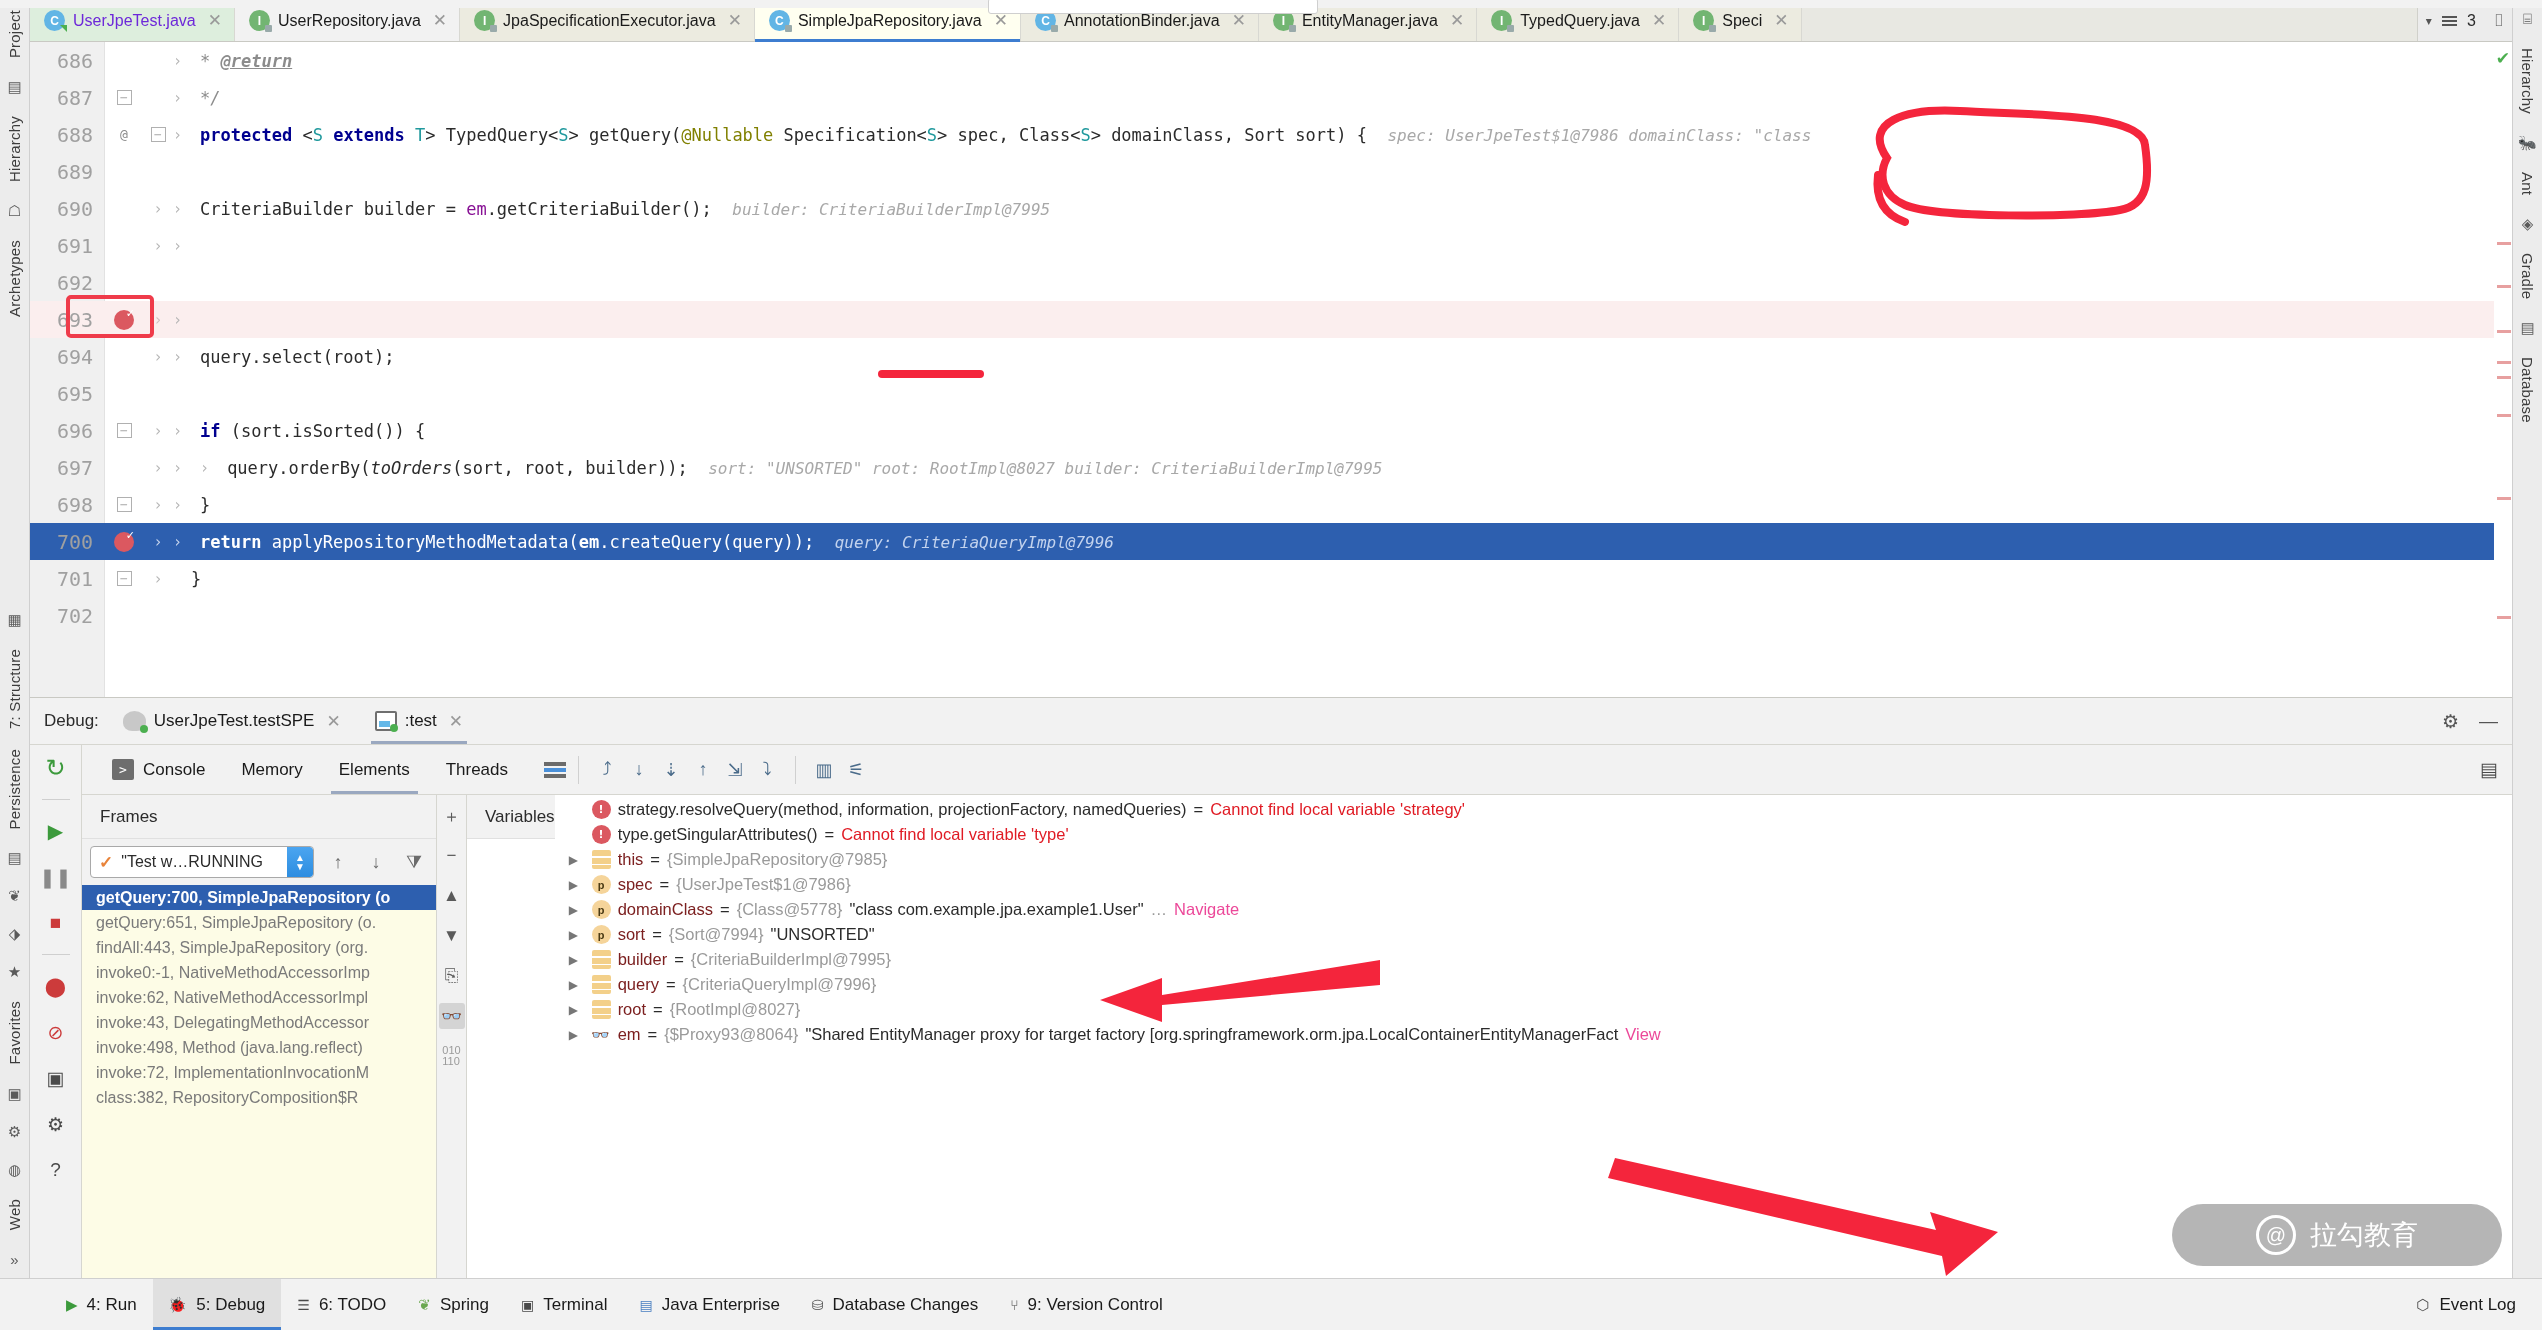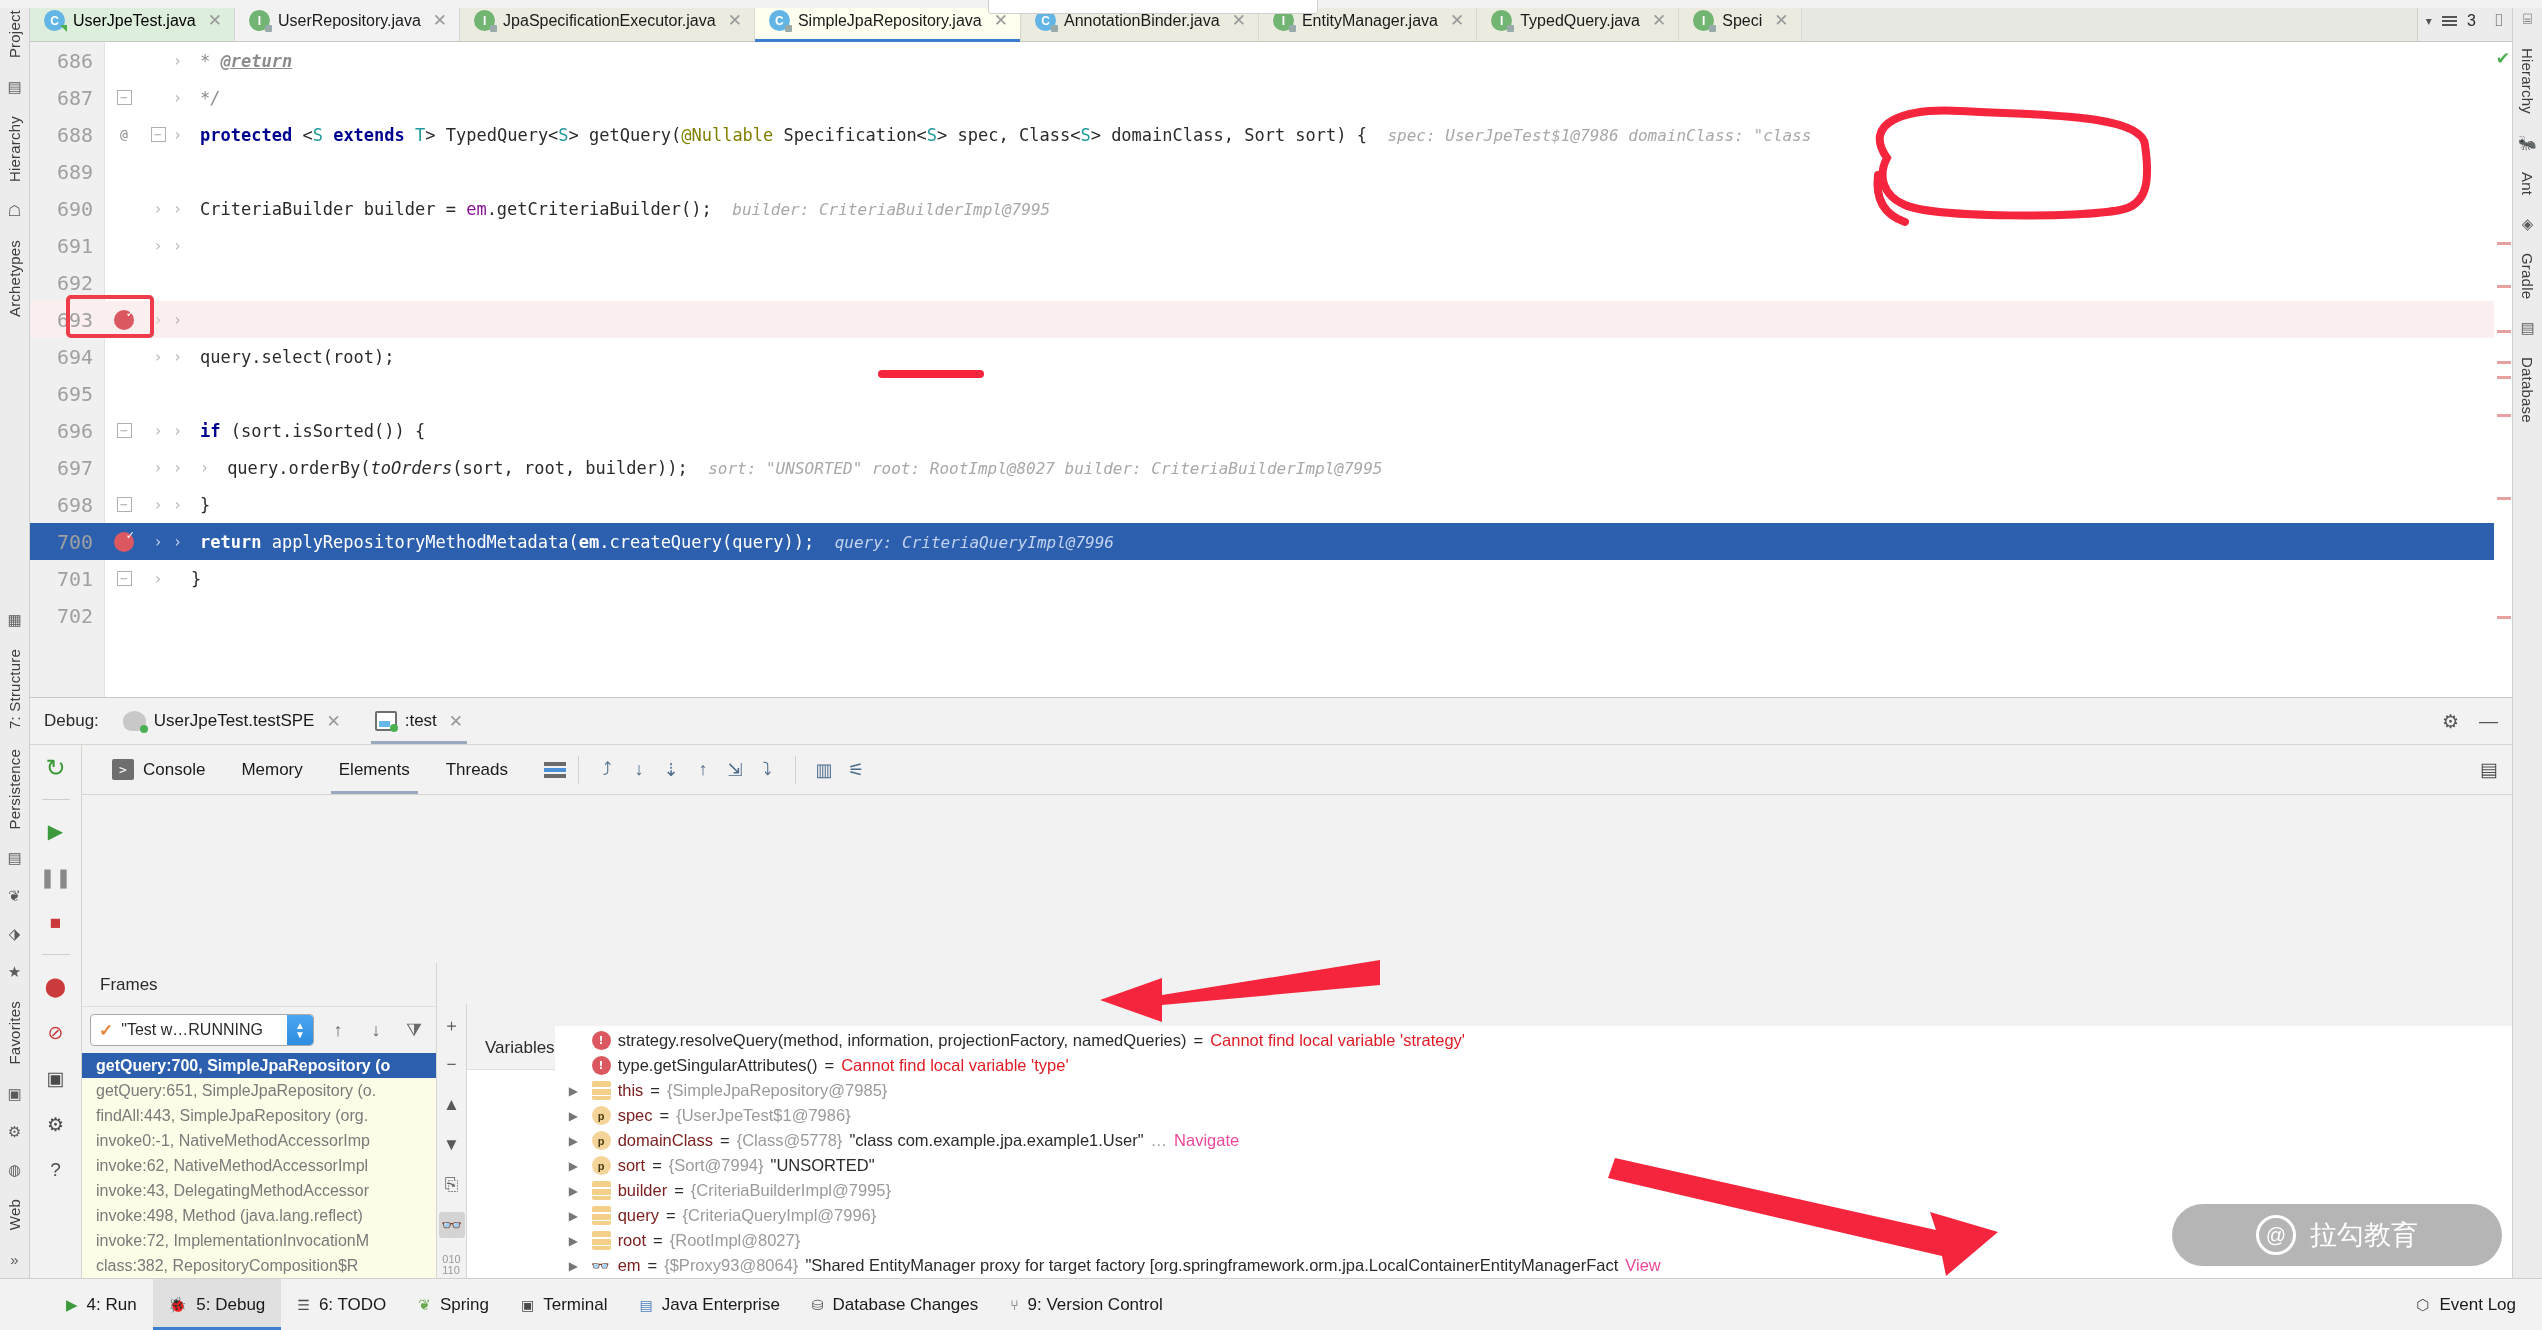--- a/index.html
+++ b/index.html
@@ -43,21 +43,21 @@
     display:flex;align-items:center;gap:8px;padding:0 12px 0 14px;
     font-size:16px;color:#1a1a1a;border-right:1px solid #d8d8d2;
     background:#ecebe0;white-space:nowrap;position:relative;cursor:default;
   }
   .etab.green{background:#ddeedd;}
   .etab.white{background:#f2f2f2;}
   .etab.active{background:#fffff0;}
   .etab.active::after{
     content:"";position:absolute;left:0;right:0;bottom:-1px;height:3px;background:#3d7dd0;
   }
-  .etab .lbl.blue{color:#000000;}
+  .etab .lbl.blue{color:#6d28d9;}
   .tico{
     width:21px;height:21px;border-radius:50%;
     display:flex;align-items:center;justify-content:center;
     font-size:12px;font-weight:bold;color:#fff;flex:none;position:relative;
   }
   .tico.c{background:#62b5e5;}
   .tico.i{background:#72b572;}
   .tico::after{content:"";position:absolute;right:-2px;bottom:-1px;width:7px;height:7px;border-radius:1px;background:#9aa;}
   .tico.c.g::after{background:#4caf50;border-radius:0;clip-path:polygon(0 0,100% 0,100% 100%);}
   .xbtn{font-size:17px;color:#9a9a9a;margin-left:4px;}
@@ -130,21 +130,21 @@
   .sepline{width:28px;height:1px;background:#cfcfcf;}
 
   .dbgmain{flex:1;display:flex;flex-direction:column;min-width:0;}
   .dbgtabs{height:50px;display:flex;align-items:center;gap:0;border-bottom:1px solid #d6d6d0;background:#f2f2f2;padding-left:12px;}
   .dtab{padding:0 18px;height:100%;display:flex;align-items:center;font-size:17px;color:#1a1a1a;position:relative;}
   .dtab.sel::after{content:"";position:absolute;left:10px;right:10px;bottom:0;height:3px;background:#9aa8c0;}
   .consoleic{width:22px;height:21px;background:#6e6e6e;color:#fff;font-size:13px;display:flex;align-items:center;justify-content:center;border-radius:2px;margin-right:9px;font-family:"DejaVu Sans Mono",monospace;}
   .dtoolsep{width:1px;height:28px;background:#d0d0d0;margin:0 12px;}
   .dicon{width:32px;height:32px;display:flex;align-items:center;justify-content:center;font-size:18px;color:#4a6b8a;}
 
-  .panes{flex:1;display:flex;min-height:0;align-items:flex-end;}
+  .panes{flex:1;display:flex;min-height:0;}
   .frames{width:355px;flex:none;display:flex;flex-direction:column;border-right:1px solid #d6d6d0;background:#fff;}
   .paneTitle{height:44px;display:flex;align-items:center;padding-left:18px;font-size:17px;color:#2b2b2b;background:#f2f2f2;border-bottom:1px solid #e0e0e0;}
   .threadrow{height:46px;display:flex;align-items:center;gap:10px;padding:0 8px;background:#f2f2f2;}
   .threadsel{
     flex:1;display:flex;align-items:center;gap:8px;height:32px;background:#fff;
     border:1px solid #a9a9a9;border-radius:4px;padding-left:8px;font-size:16px;overflow:hidden;white-space:nowrap;
   }
   .chk{color:#e8833a;font-size:17px;font-weight:bold;}
   .spin{margin-left:auto;width:26px;height:30px;background:linear-gradient(#4ba5f0,#2d8de0);color:#fff;display:flex;flex-direction:column;align-items:center;justify-content:center;font-size:10px;line-height:9px;border-radius:0 3px 3px 0;}
   .fic{width:28px;height:28px;display:flex;align-items:center;justify-content:center;font-size:18px;color:#6b6b6b;}

